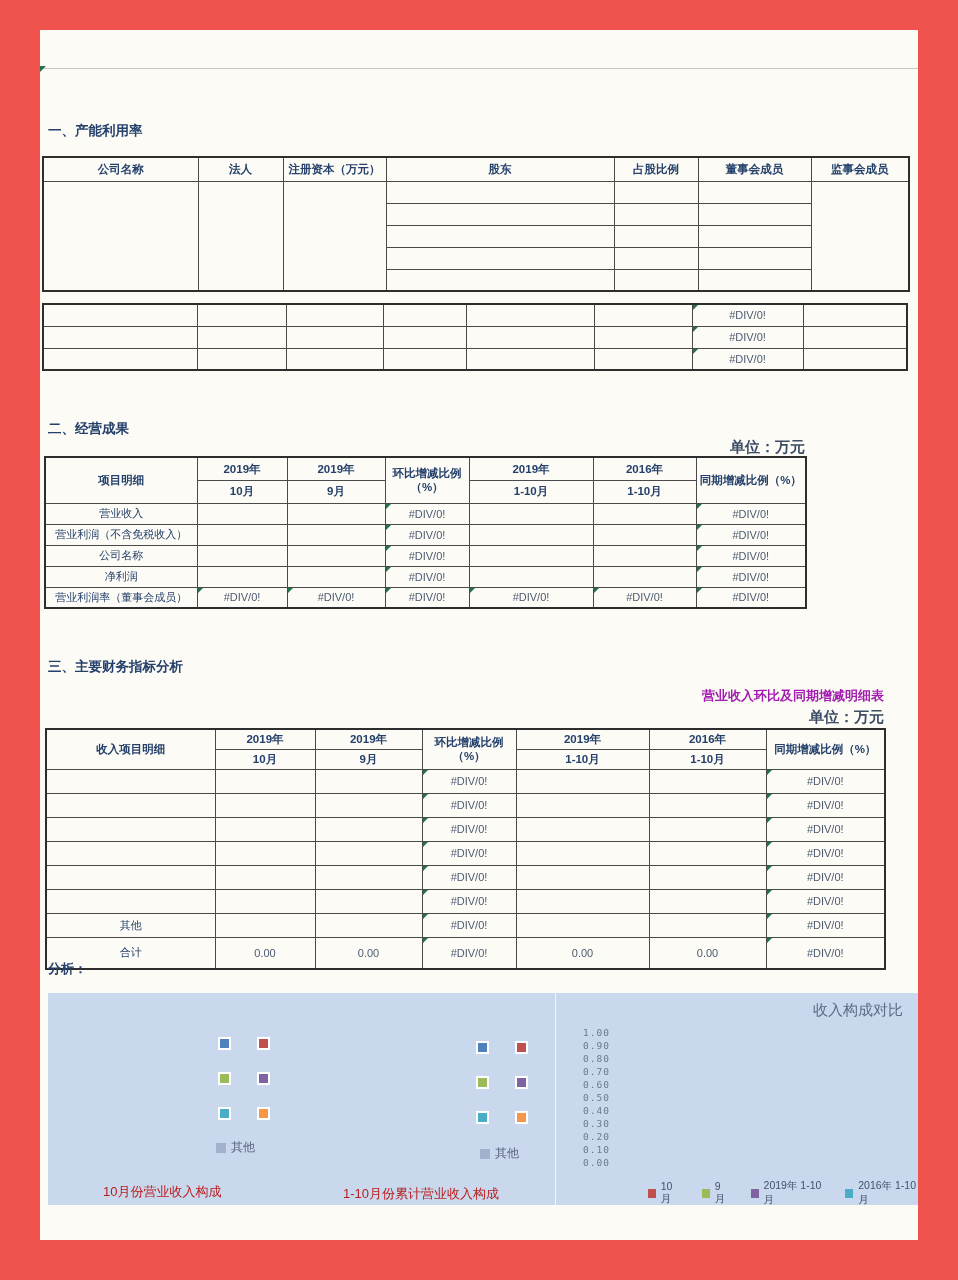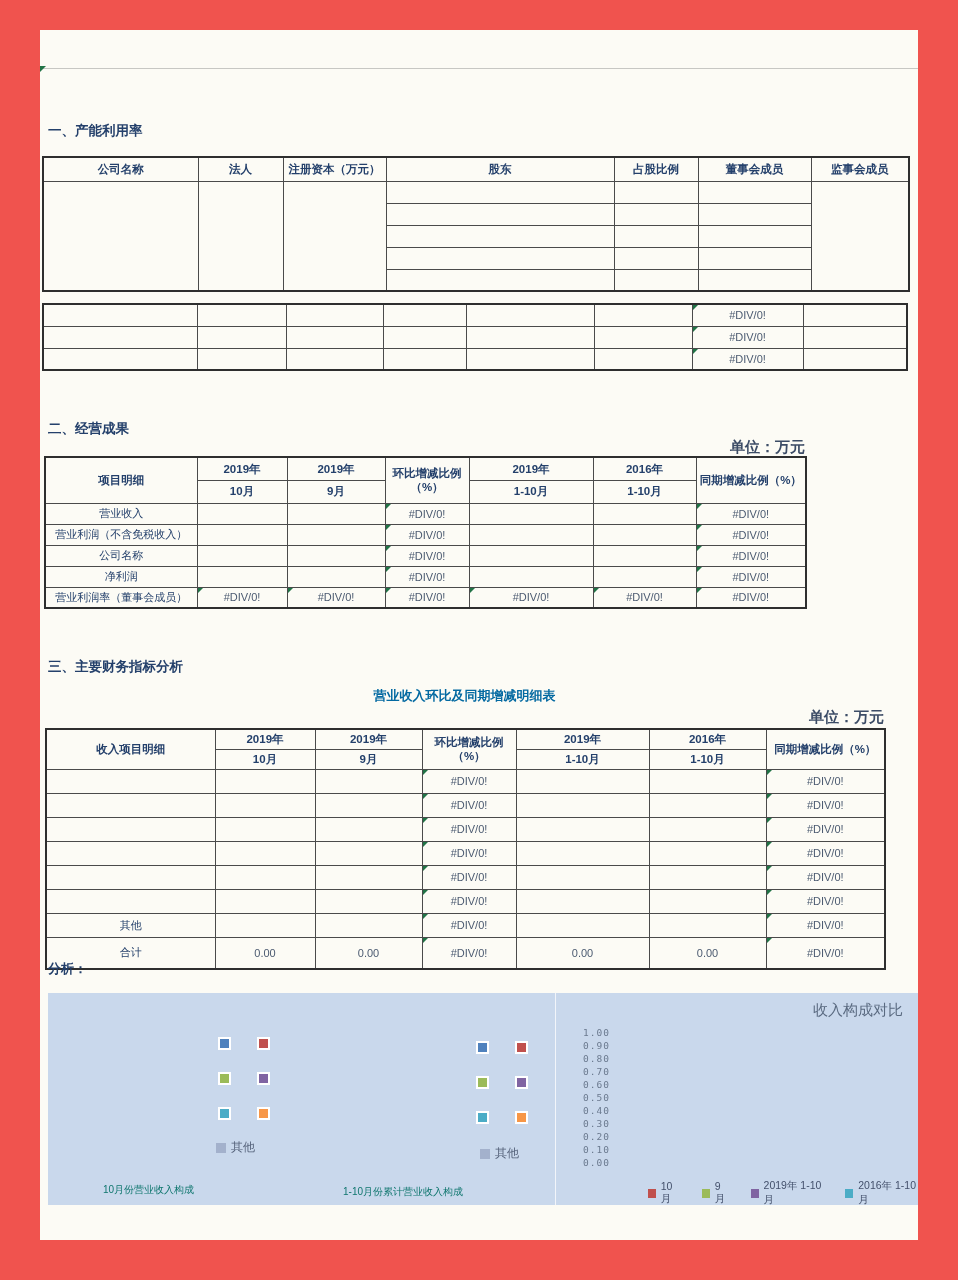--- a/index.html
+++ b/index.html
@@ -23,31 +23,31 @@
   table.tbl { border-collapse:collapse; table-layout:fixed; background:#FCFBF5; }
   table.tbl { border:2px solid #2e2e2e; }
   table.tbl th, table.tbl td { border:1px solid #4a4a4a; overflow:hidden; white-space:nowrap; }
   table.tbl th { font-size:11.5px; font-weight:bold; color:#24406B; text-align:center; white-space:normal; line-height:1.25; }
   td.lbl { font-size:11px; font-weight:normal; color:#24406B; text-align:center; }
   td.val { font-size:11px; color:#4b5a70; text-align:center; }
   td.err { position:relative; }
   td.err::before { content:""; position:absolute; left:0; top:0; border-top:5px solid #217346; border-right:5px solid transparent; }
 
   .unit-label { font-size:15px; font-weight:600; color:#3c4c66; }
-  .sub-title { font-size:13px; font-weight:bold; color:#0369a1; text-align:center; }
+  .sub-title { font-size:13px; font-weight:bold; color:#a21caf; text-align:right; }
   .analysis-label { font-size:13px; font-weight:bold; color:#24406B; }
 
   
   .chart-panel { left:8px; top:963px; width:870px; height:212px; }
   .panel-divider { left:507px; top:0; width:1px; height:212px; background:rgba(255,255,255,0.75); }
   .pie-legend-grid { display:grid; grid-template-columns:repeat(2,13px); column-gap:26px; row-gap:22px; }
   .swatch { width:13px; height:13px; border:2px solid #ffffff; }
   .other-entry { display:flex; align-items:center; gap:5px; font-size:12px; color:#55627a; }
   .other-entry .sw-sm { width:10px; height:10px; }
-  .pie-title { font-size:10px; color:#0f766e; }
+  .pie-title { font-size:13px; color:#b91c1c; }
   .bar-title { font-size:15px; color:#5a6a80; }
   .y-axis { display:flex; flex-direction:column; align-items:flex-end; font-size:9.5px; color:#6b7a8f; line-height:13px; font-family:"DejaVu Sans Mono", monospace; letter-spacing:1px; }
   .bar-legend { display:flex; gap:22px; align-items:center; }
   .bar-legend .entry { display:flex; align-items:center; gap:5px; font-size:10.5px; color:#43506b; }
   .bar-legend .sw { width:9px; height:9px; }
 </style>
 </head>
 <body>
 
 <div class="frame">

